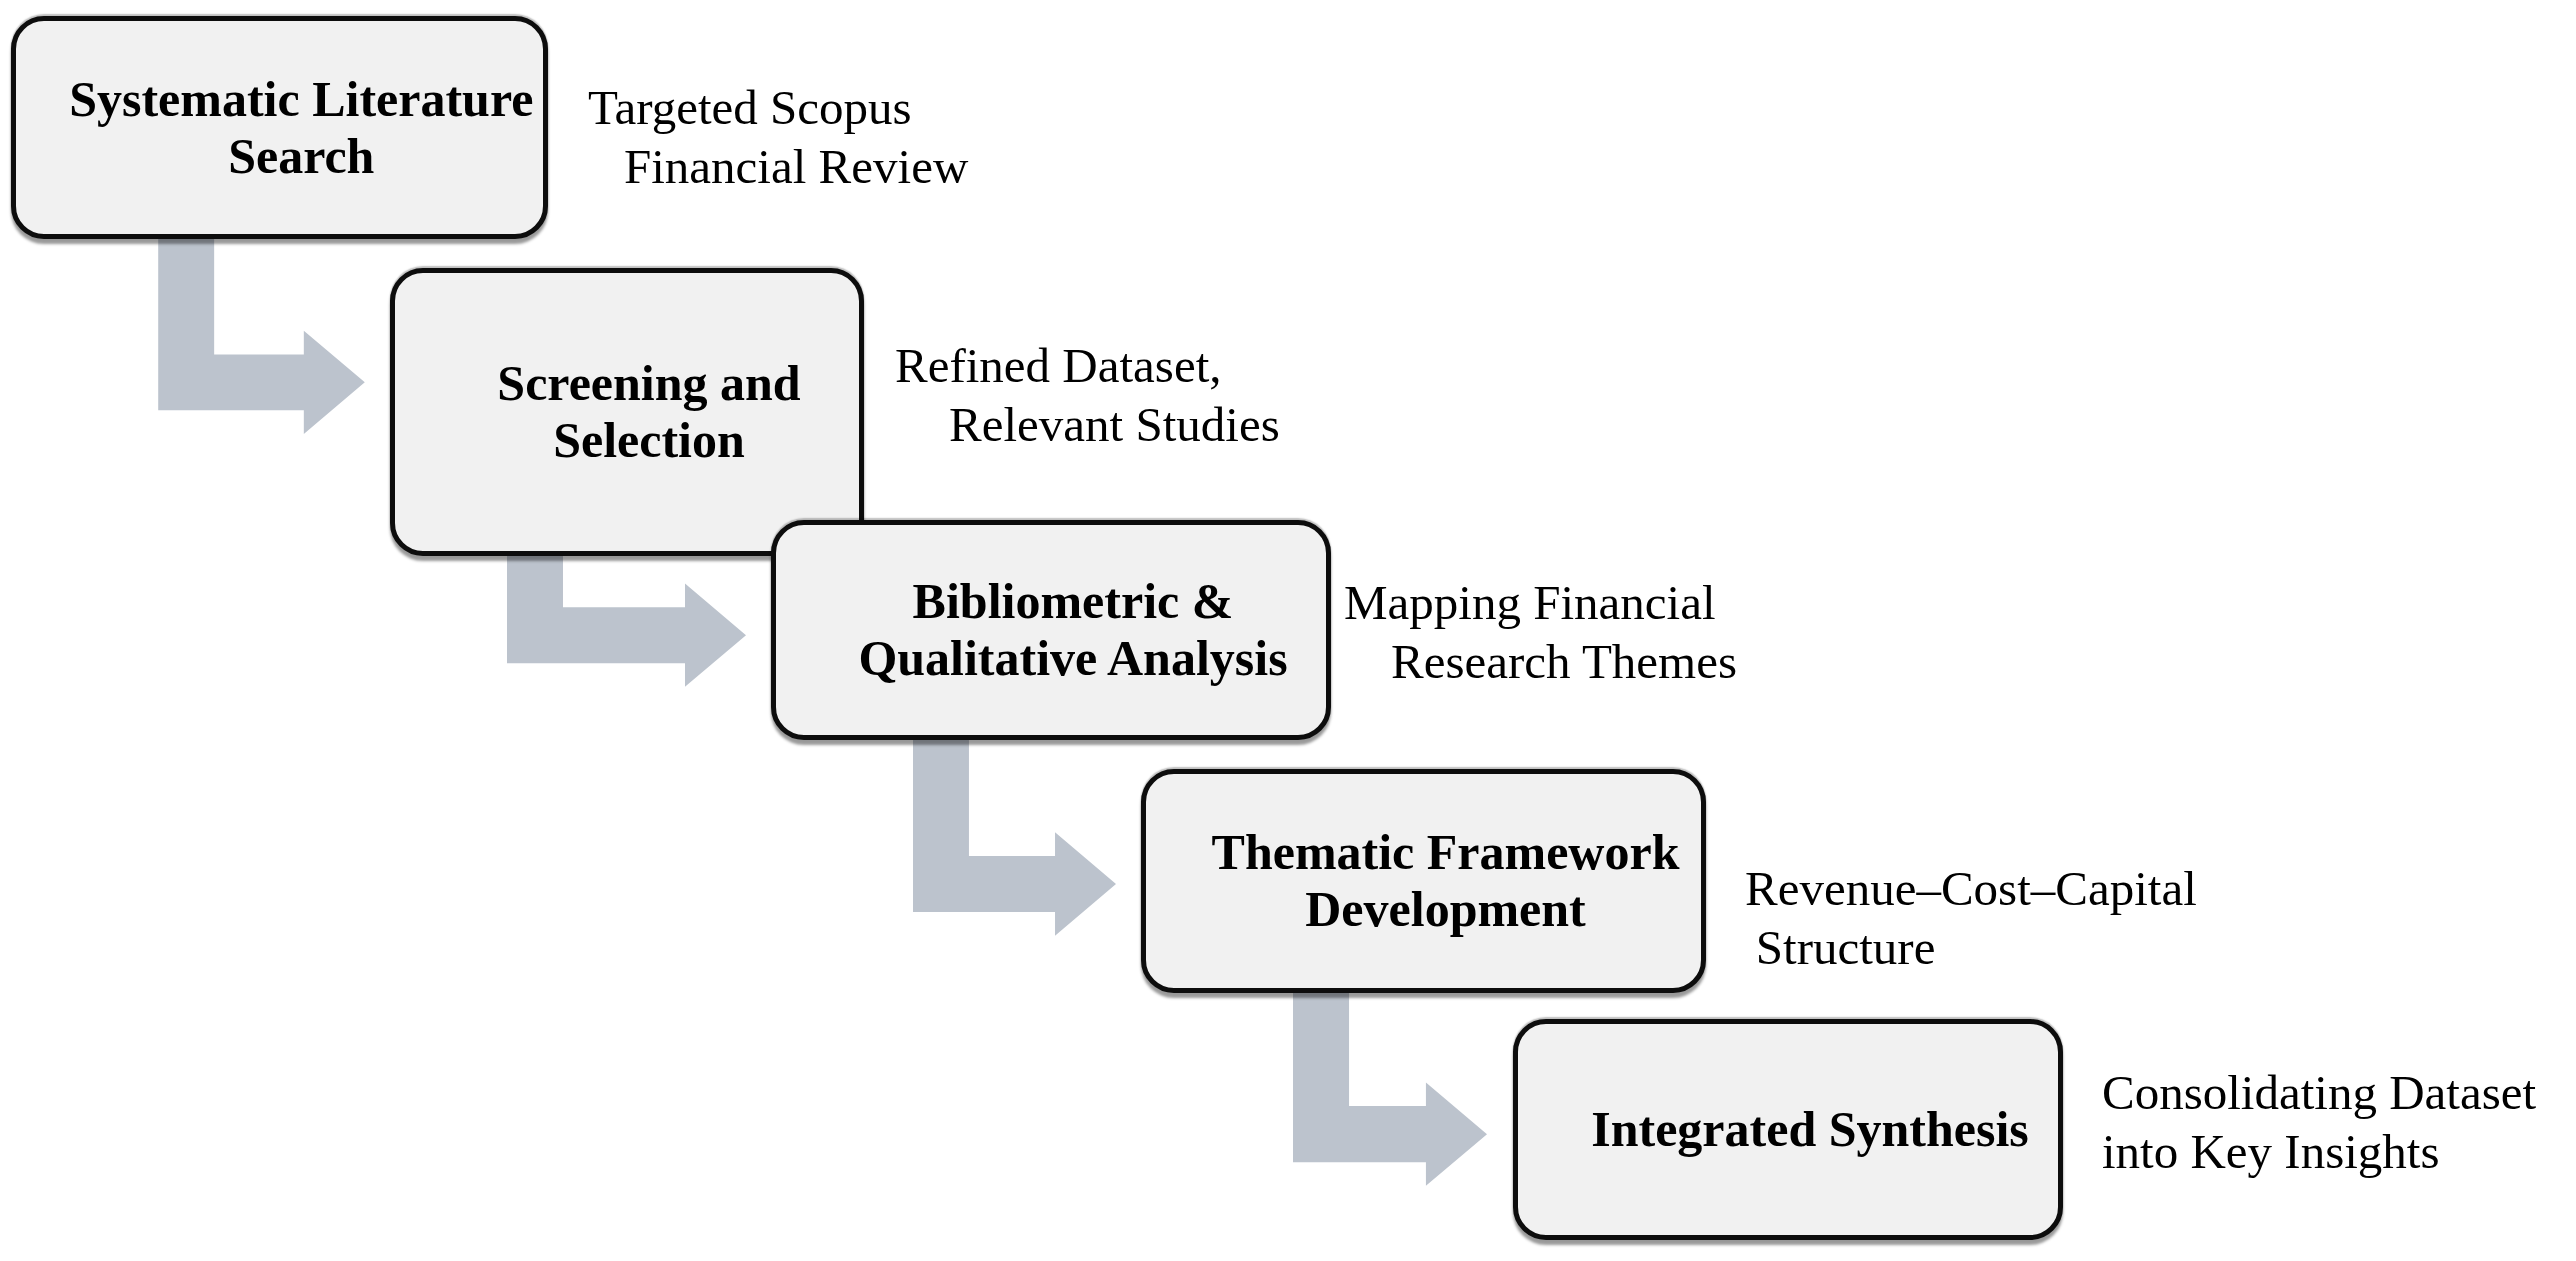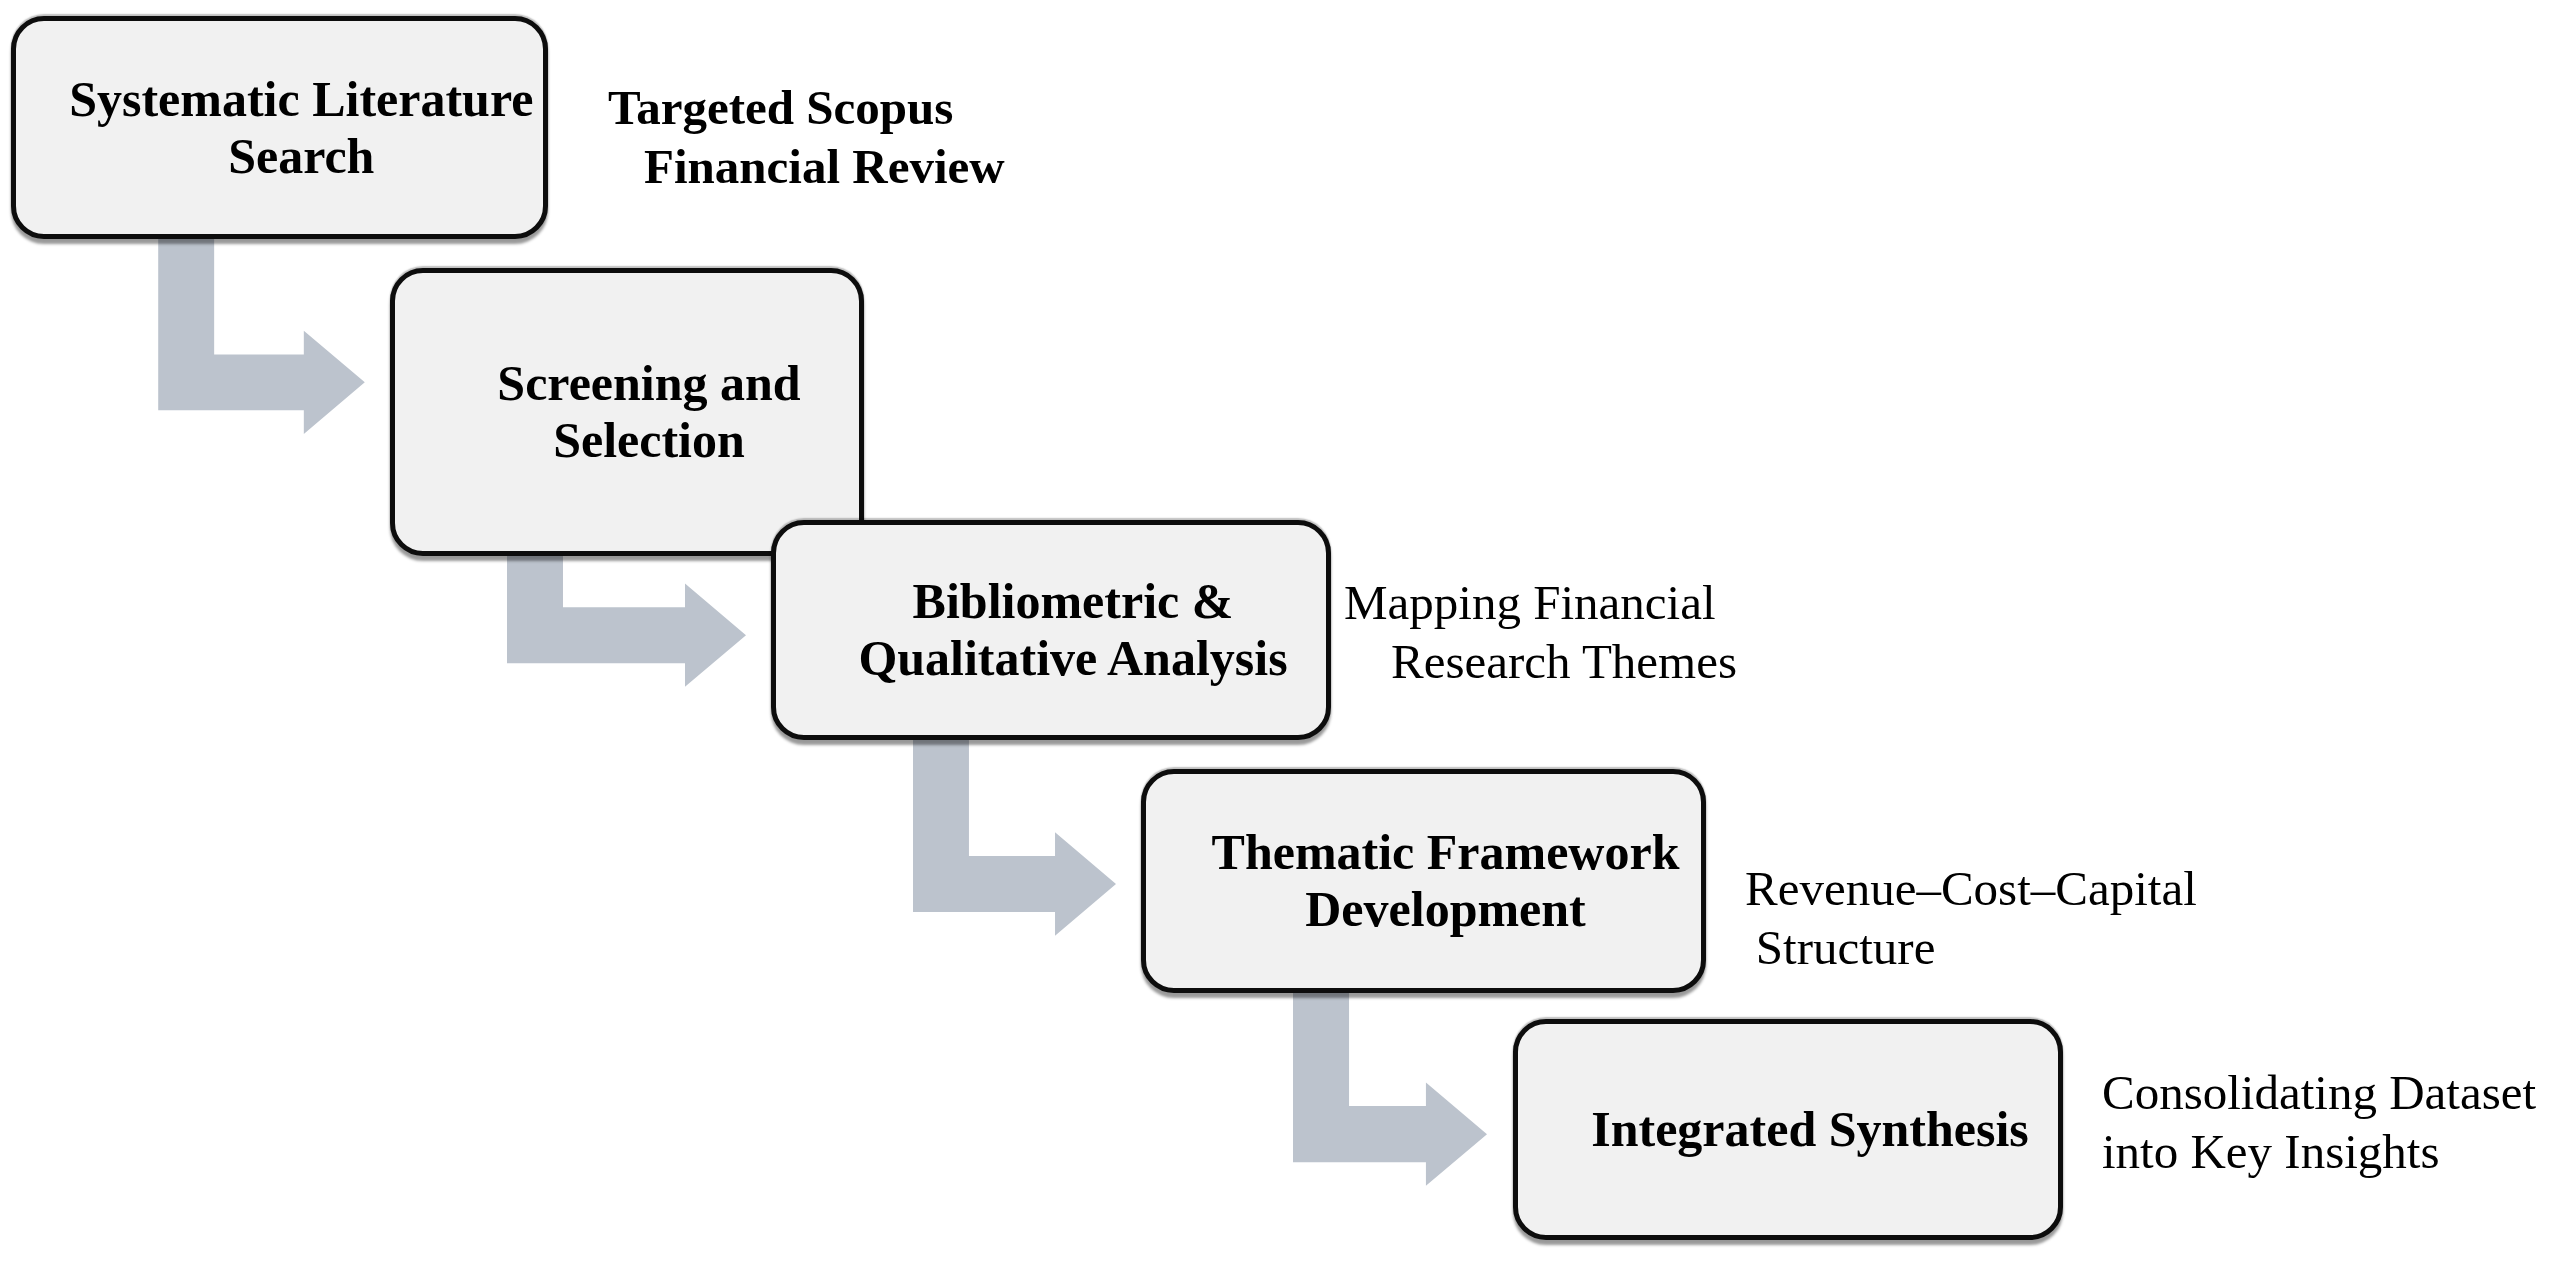--- a/index.html
+++ b/index.html
@@ -80,25 +80,29 @@
   <div class="step-box" style="left:771px; top:520px; width:560px; height:220px;">
     <span class="step-title-line">Bibliometric &amp;</span>
     <span class="step-title-line">Qualitative Analysis</span>
   </div>
 
   <div class="step-box" style="left:1513px; top:1019px; width:550px; height:221px;">
     <span class="step-title-line">Integrated Synthesis</span>
     <span class="step-title-line"></span>
   </div>
 
-  <div class="annotation" style="left:608px; top:78px;font-weight:bold;">
+  <div class="annotation" style="left:588px; top:78px;">
     <span class="annotation-line">Targeted Scopus</span>
     <span class="annotation-line" style="margin-left:36px;">Financial Review</span>
   </div>
 
+  <div class="annotation" style="left:895px; top:336px;">
+    <span class="annotation-line">Refined Dataset,</span>
+    <span class="annotation-line" style="margin-left:54px;">Relevant Studies</span>
+  </div>
 
   <div class="annotation" style="left:1344px; top:573px;">
     <span class="annotation-line">Mapping Financial</span>
     <span class="annotation-line" style="margin-left:47px;">Research Themes</span>
   </div>
 
   <div class="annotation" style="left:1745px; top:859px;">
     <span class="annotation-line">Revenue–Cost–Capital</span>
     <span class="annotation-line" style="margin-left:10.8px;">Structure</span>
   </div>

